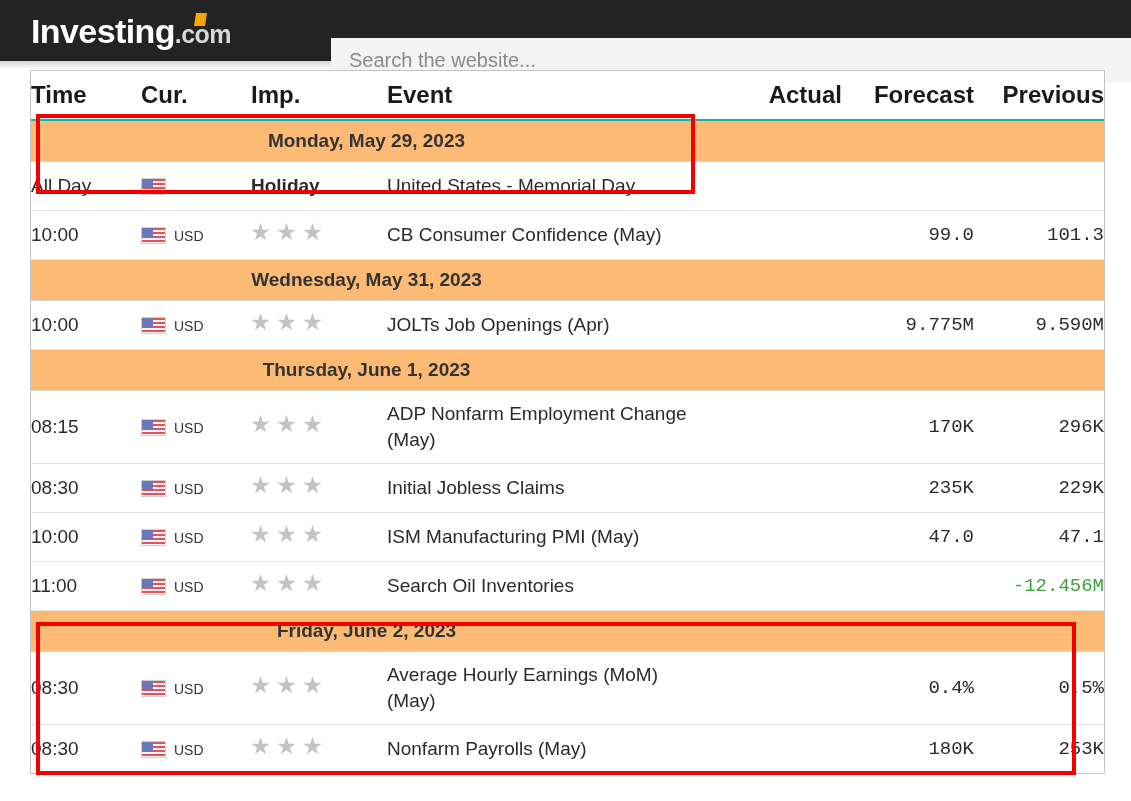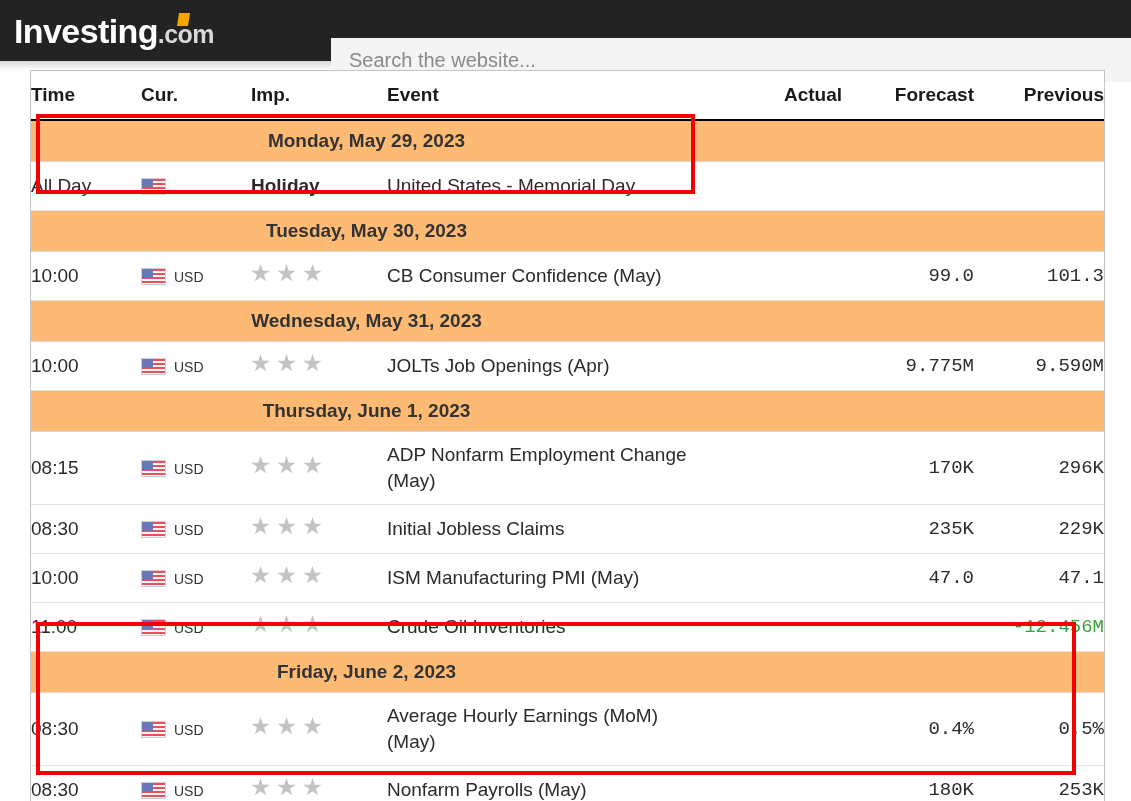--- a/index.html
+++ b/index.html
@@ -17,21 +17,21 @@
 
   
   .topbar {
     height: 61px;
     background: #232323;
     display: flex;
     align-items: center;
     position: relative;
   }
   .logo {
-    margin-left: 14px;
+    margin-left: 31px;
     font-size: 34px;
     font-weight: bold;
     letter-spacing: -0.6px;
     line-height: 1;
     white-space: nowrap;
     position: relative;
   }
   .logo .lg-main { color: #ffffff; }
   .logo .lg-dot  { color: #d8d8d8; font-weight: bold; font-size: 25px; }
   .logo .lg-com  { color: #d8d8d8; font-weight: bold; font-size: 25px; }
@@ -81,26 +81,26 @@
   table.cal {
     width: 100%;
     border-collapse: collapse;
     table-layout: fixed;
   }
   table.cal th, table.cal td {
     padding: 0;
     vertical-align: middle;
   }
   thead th {
-    font-size: 19px;
+    font-size: 24px;
     font-weight: bold;
     color: #1a1a1a;
     height: 48px;
     text-align: left;
-    border-bottom: 2px solid #000000;
+    border-bottom: 2px solid #14b8a6;
     background: #fff;
     white-space: nowrap;
   }
   thead th.num { text-align: right; }
 
   col.c-time { width: 110px; }
   col.c-cur  { width: 110px; }
   col.c-imp  { width: 136px; }
   col.c-evt  { width: 315px; }
   col.c-act  { width: 140px; }
@@ -242,26 +242,20 @@
         </tr>
         <tr class="evt">
           <td class="time">All Day</td>
           <td class="cur"><span class="flag"></span></td>
           <td class="imp holiday-imp">Holiday</td>
           <td class="evt-name">United States - Memorial Day</td>
           <td class="num act"></td>
           <td class="num fc"></td>
           <td class="num prev"></td>
         </tr>
-        <tr class="day-row">
-          <td colspan="4" class="day-cell"><span class="day-label">Tuesday, May 30, 2023</span></td>
-          <td></td>
-          <td></td>
-          <td></td>
-        </tr>
         <tr class="evt">
           <td class="time">10:00</td>
           <td class="cur"><span class="flag"></span><span class="cur-code">USD</span></td>
           <td class="imp"><span class="stars">
               <span class="star"></span>
               <span class="star"></span>
               <span class="star"></span>
             </span></td>
           <td class="evt-name">CB Consumer Confidence (May)</td>
           <td class="num act"></td>
@@ -333,21 +327,21 @@
           <td class="num prev">47.1</td>
         </tr>
         <tr class="evt">
           <td class="time">11:00</td>
           <td class="cur"><span class="flag"></span><span class="cur-code">USD</span></td>
           <td class="imp"><span class="stars">
               <span class="star"></span>
               <span class="star"></span>
               <span class="star"></span>
             </span></td>
-          <td class="evt-name">Crude Oil Inventories</td>
+          <td class="evt-name">Search Oil Inventories</td>
           <td class="num act"></td>
           <td class="num fc"></td>
           <td class="num prev" style="color: rgb(58, 162, 58); margin-top: 44px;">-12.456M</td>
         </tr>
         <tr class="day-row">
           <td colspan="4" class="day-cell"><span class="day-label">Friday, June 2, 2023</span></td>
           <td></td>
           <td></td>
           <td></td>
         </tr>

